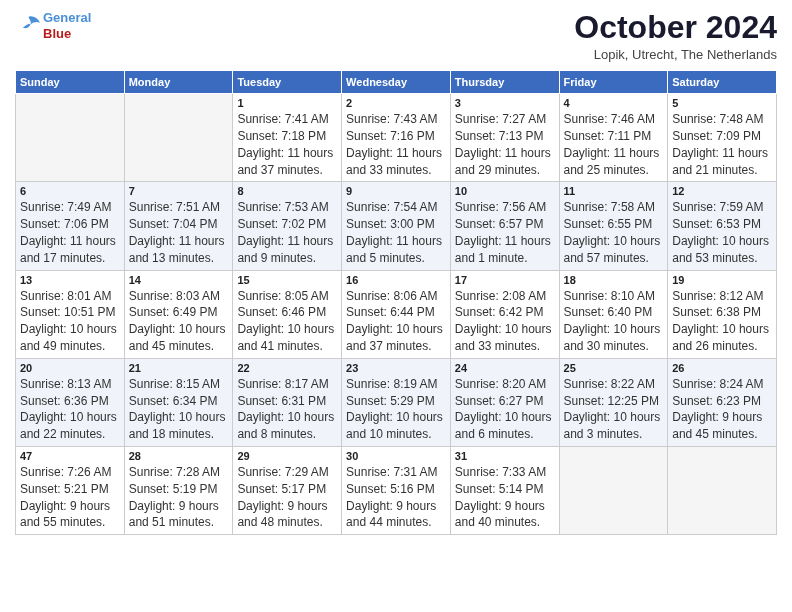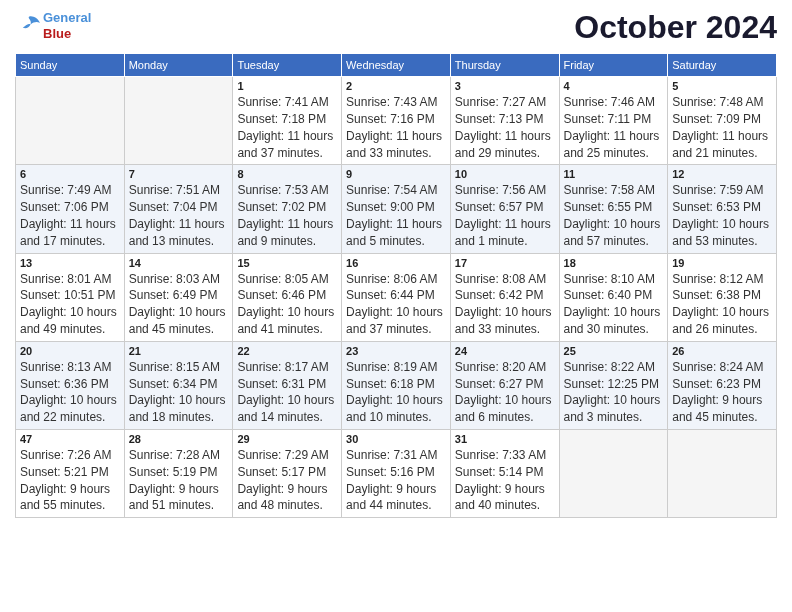--- a/index.html
+++ b/index.html
@@ -56,21 +56,21 @@
     }
     .calendar-table {
       width: 100%;
       border-collapse: collapse;
       table-layout: fixed;
     }
     .calendar-table th {
       background: #3a6bbf;
       color: #fff;
       font-size: 11px;
-      font-weight: normal;
+      font-weight: bold;
       padding: 5px 4px;
       text-align: left;
       border: 1px solid #fff;
     }
     .calendar-table td {
       border: 1px solid #ccc;
       vertical-align: top;
       padding: 3px 4px;
       height: 78px;
       background: #fff;
@@ -106,20 +106,21 @@
         <path d="M18 6 C22 4, 30 8, 32 14 C28 12, 24 13, 20 16 C22 10, 16 8, 18 6Z" fill="#4a90d9"></path>
         <path d="M20 16 C18 20, 14 22, 10 20 C14 18, 16 14, 20 16Z" fill="#4a90d9"></path>
       </svg>
       <div class="logo-text">
         <div><span>General</span></div>
         <div><span style="color:#b91c1c;">Blue</span></div>
       </div>
     </div>
     <div class="title-block">
       <div class="month-title">October 2024</div>
+      <div class="location-subtitle">Lopik, Utrecht, The Netherlands</div>
     </div>
   </div>
 
   <table class="calendar-table">
     <thead>
       <tr>
         <th>Sunday</th>
         <th>Monday</th>
         <th>Tuesday</th>
         <th>Wednesday</th>
@@ -195,21 +196,21 @@
             <div class="day-info">
               <div>Sunrise: 7:53 AM</div>
               <div>Sunset: 7:02 PM</div>
               <div>Daylight: 11 hours and 9 minutes.</div>
             </div>
           </td>
           <td>
             <span class="day-number">9</span>
             <div class="day-info">
               <div>Sunrise: 7:54 AM</div>
-              <div>Sunset: 9:00 PM</div>
+              <div>Sunset: 3:00 PM</div>
               <div>Daylight: 11 hours and 5 minutes.</div>
             </div>
           </td>
           <td>
             <span class="day-number">10</span>
             <div class="day-info">
               <div>Sunrise: 7:56 AM</div>
               <div>Sunset: 6:57 PM</div>
               <div>Daylight: 11 hours and 1 minute.</div>
             </div>
@@ -260,21 +261,21 @@
             <span class="day-number">16</span>
             <div class="day-info">
               <div>Sunrise: 8:06 AM</div>
               <div>Sunset: 6:44 PM</div>
               <div>Daylight: 10 hours and 37 minutes.</div>
             </div>
           </td>
           <td>
             <span class="day-number">17</span>
             <div class="day-info">
-              <div>Sunrise: 8:08 AM</div>
+              <div>Sunrise: 2:08 AM</div>
               <div>Sunset: 6:42 PM</div>
               <div>Daylight: 10 hours and 33 minutes.</div>
             </div>
           </td>
           <td>
             <span class="day-number">18</span>
             <div class="day-info">
               <div>Sunrise: 8:10 AM</div>
               <div>Sunset: 6:40 PM</div>
               <div>Daylight: 10 hours and 30 minutes.</div>
@@ -304,28 +305,28 @@
               <div>Sunrise: 8:15 AM</div>
               <div>Sunset: 6:34 PM</div>
               <div>Daylight: 10 hours and 18 minutes.</div>
             </div>
           </td>
           <td>
             <span class="day-number">22</span>
             <div class="day-info">
               <div>Sunrise: 8:17 AM</div>
               <div>Sunset: 6:31 PM</div>
-              <div>Daylight: 10 hours and 14 minutes.</div>
+              <div>Daylight: 10 hours and 8 minutes.</div>
             </div>
           </td>
           <td>
             <span class="day-number">23</span>
             <div class="day-info">
               <div>Sunrise: 8:19 AM</div>
-              <div>Sunset: 6:18 PM</div>
+              <div>Sunset: 5:29 PM</div>
               <div>Daylight: 10 hours and 10 minutes.</div>
             </div>
           </td>
           <td>
             <span class="day-number">24</span>
             <div class="day-info">
               <div>Sunrise: 8:20 AM</div>
               <div>Sunset: 6:27 PM</div>
               <div>Daylight: 10 hours and 6 minutes.</div>
             </div>

